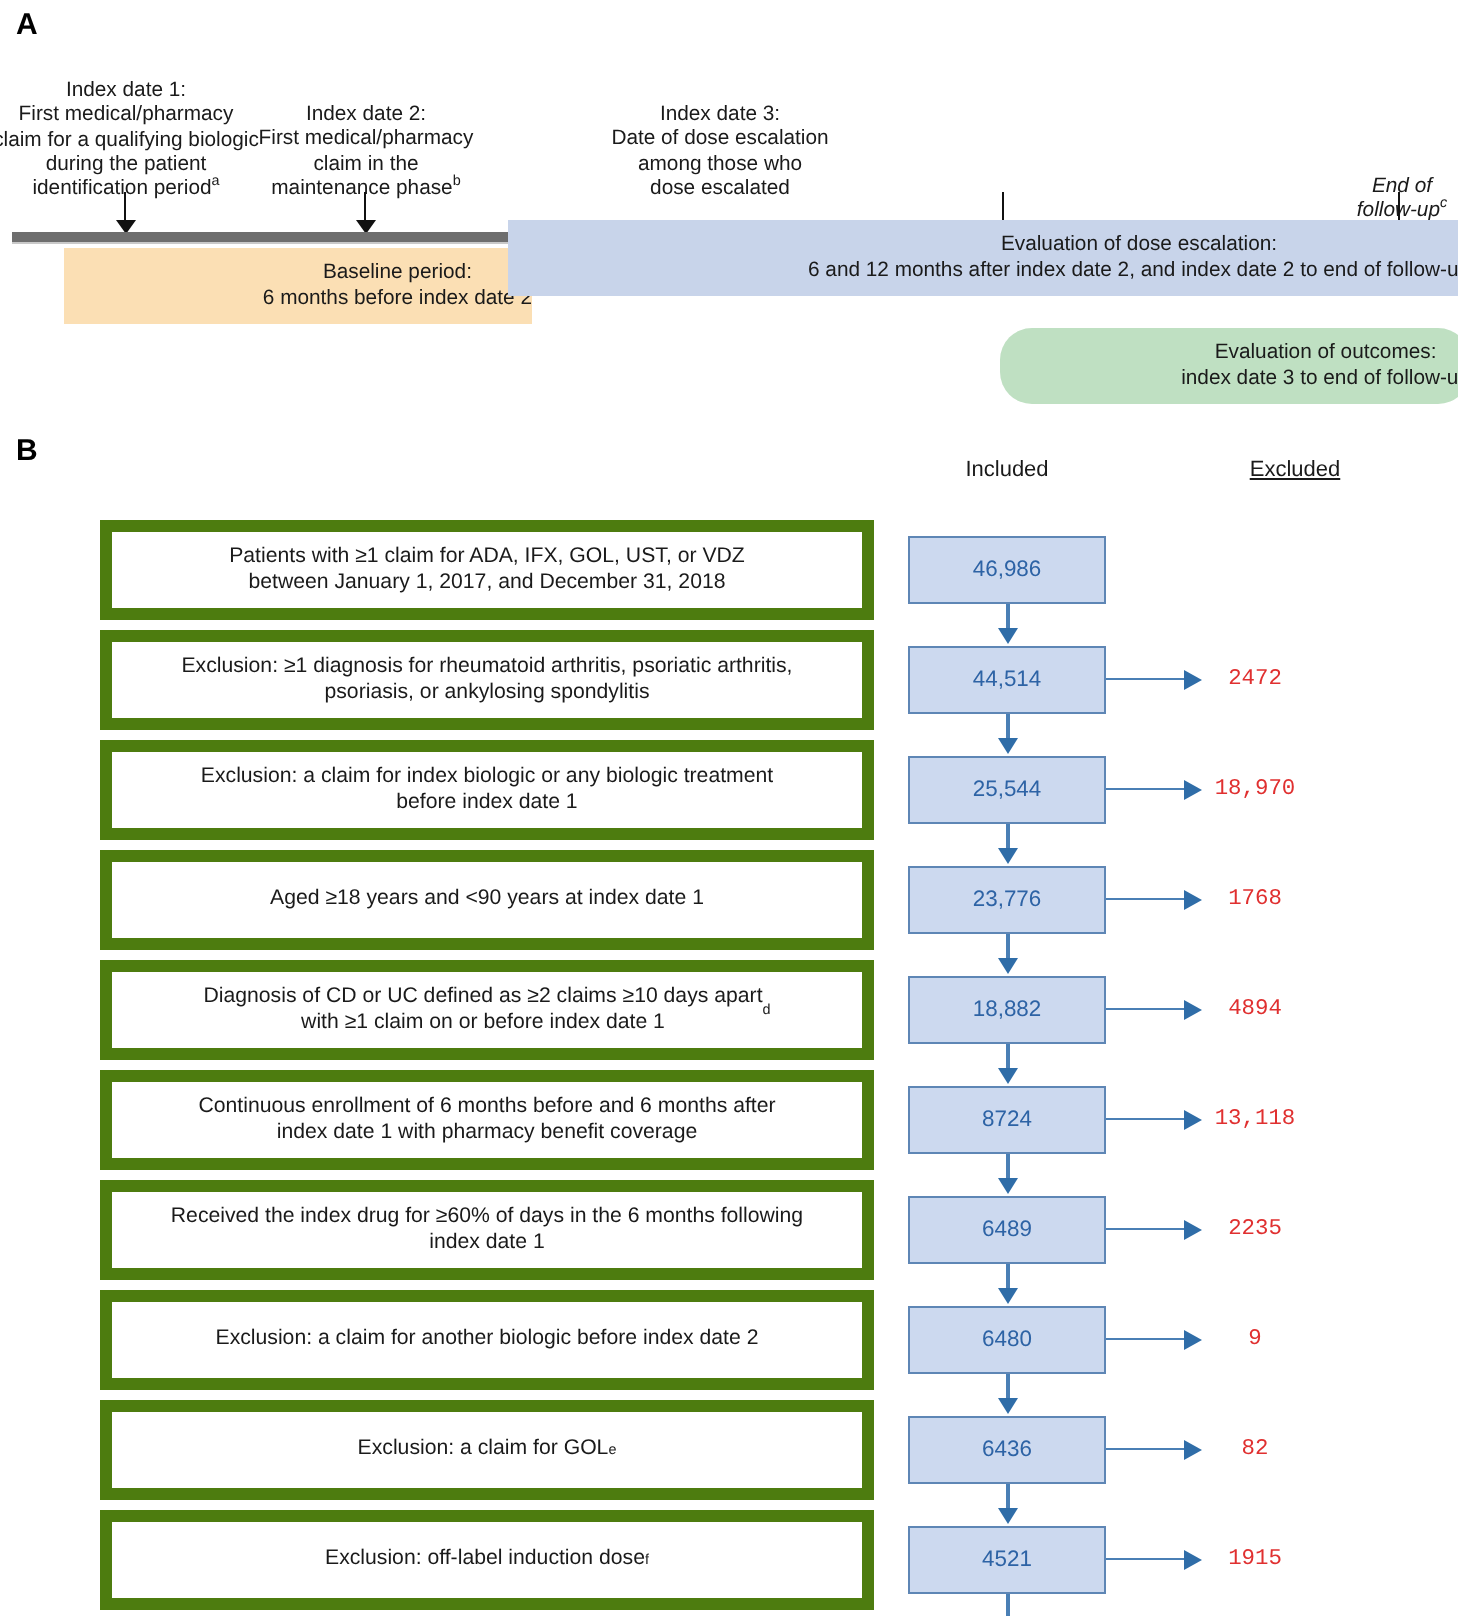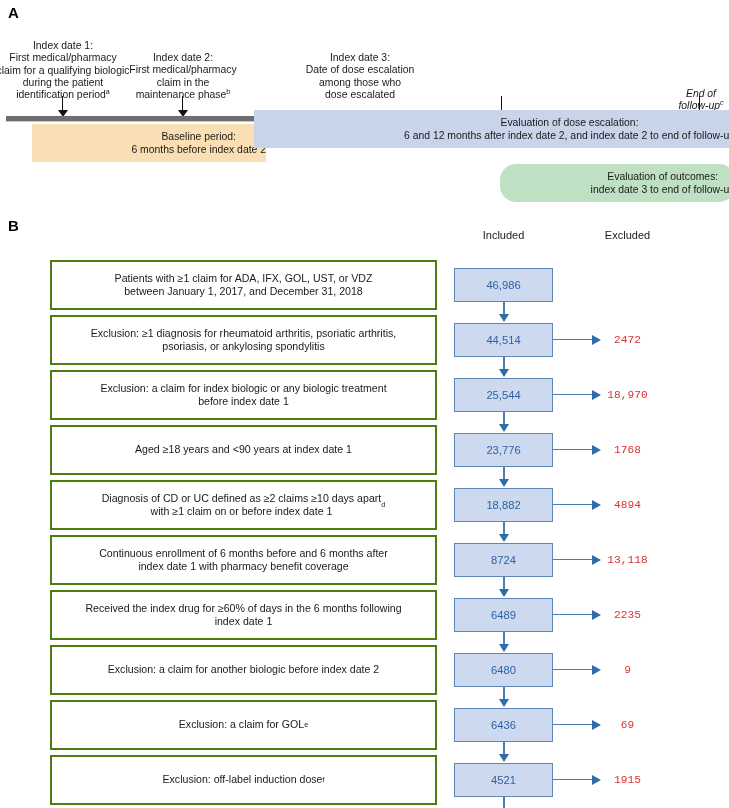--- a/index.html
+++ b/index.html
@@ -99,36 +99,36 @@
     width: 729px; height: 596px;
   }
   .col-header {
     position: absolute;
     top: 17px;
     font-size: 11px;
     color: #1a1a1a;
     text-align: center;
   }
   #hdr-included { left: 454px; width: 99px; }
-  #hdr-excluded { left: 578px; width: 99px; }
+  #hdr-excluded { left: 598px; width: 99px; text-decoration: underline; }
 
   .flow-row {
     position: absolute;
     left: 0;
     width: 729px;
     height: 50px;
   }
   .crit-box {
     position: absolute;
     left: 50px;
     top: 0;
     width: 387px;
     height: 50px;
     box-sizing: border-box;
-    border: 2px solid #4d7c0f;
+    border: 6px solid #4d7c0f;
     background: #ffffff;
     display: flex;
     align-items: center;
     justify-content: center;
     text-align: center;
     font-size: 10.6px;
     line-height: 13.4px;
     color: #1a1a1a;
     padding: 0 18px;
     white-space: pre-line;
@@ -362,21 +362,21 @@
         </div>
       </div>
       <div class="v-connector" style="top: 475px;"></div>
       <div class="v-arrowhead" style="top: 487px;"></div>
       <div class="flow-row" style="top: 488px;">
         <div class="crit-box"><span>Exclusion: a claim for GOL</span><sup class="fn">e</sup></div>
         <div class="count-box">6436</div>
         <div class="h-connector"></div>
         <div class="h-arrowhead"></div>
         <div class="excluded-val">
-          <span>69</span>
+          <span>82</span>
         </div>
       </div>
       <div class="v-connector" style="top: 530px;"></div>
       <div class="v-arrowhead" style="top: 542px;"></div>
       <div class="flow-row" style="top: 543px;">
         <div class="crit-box"><span>Exclusion: off-label induction dose</span><sup class="fn">f</sup></div>
         <div class="count-box">4521</div>
         <div class="h-connector"></div>
         <div class="h-arrowhead"></div>
         <div class="excluded-val">

